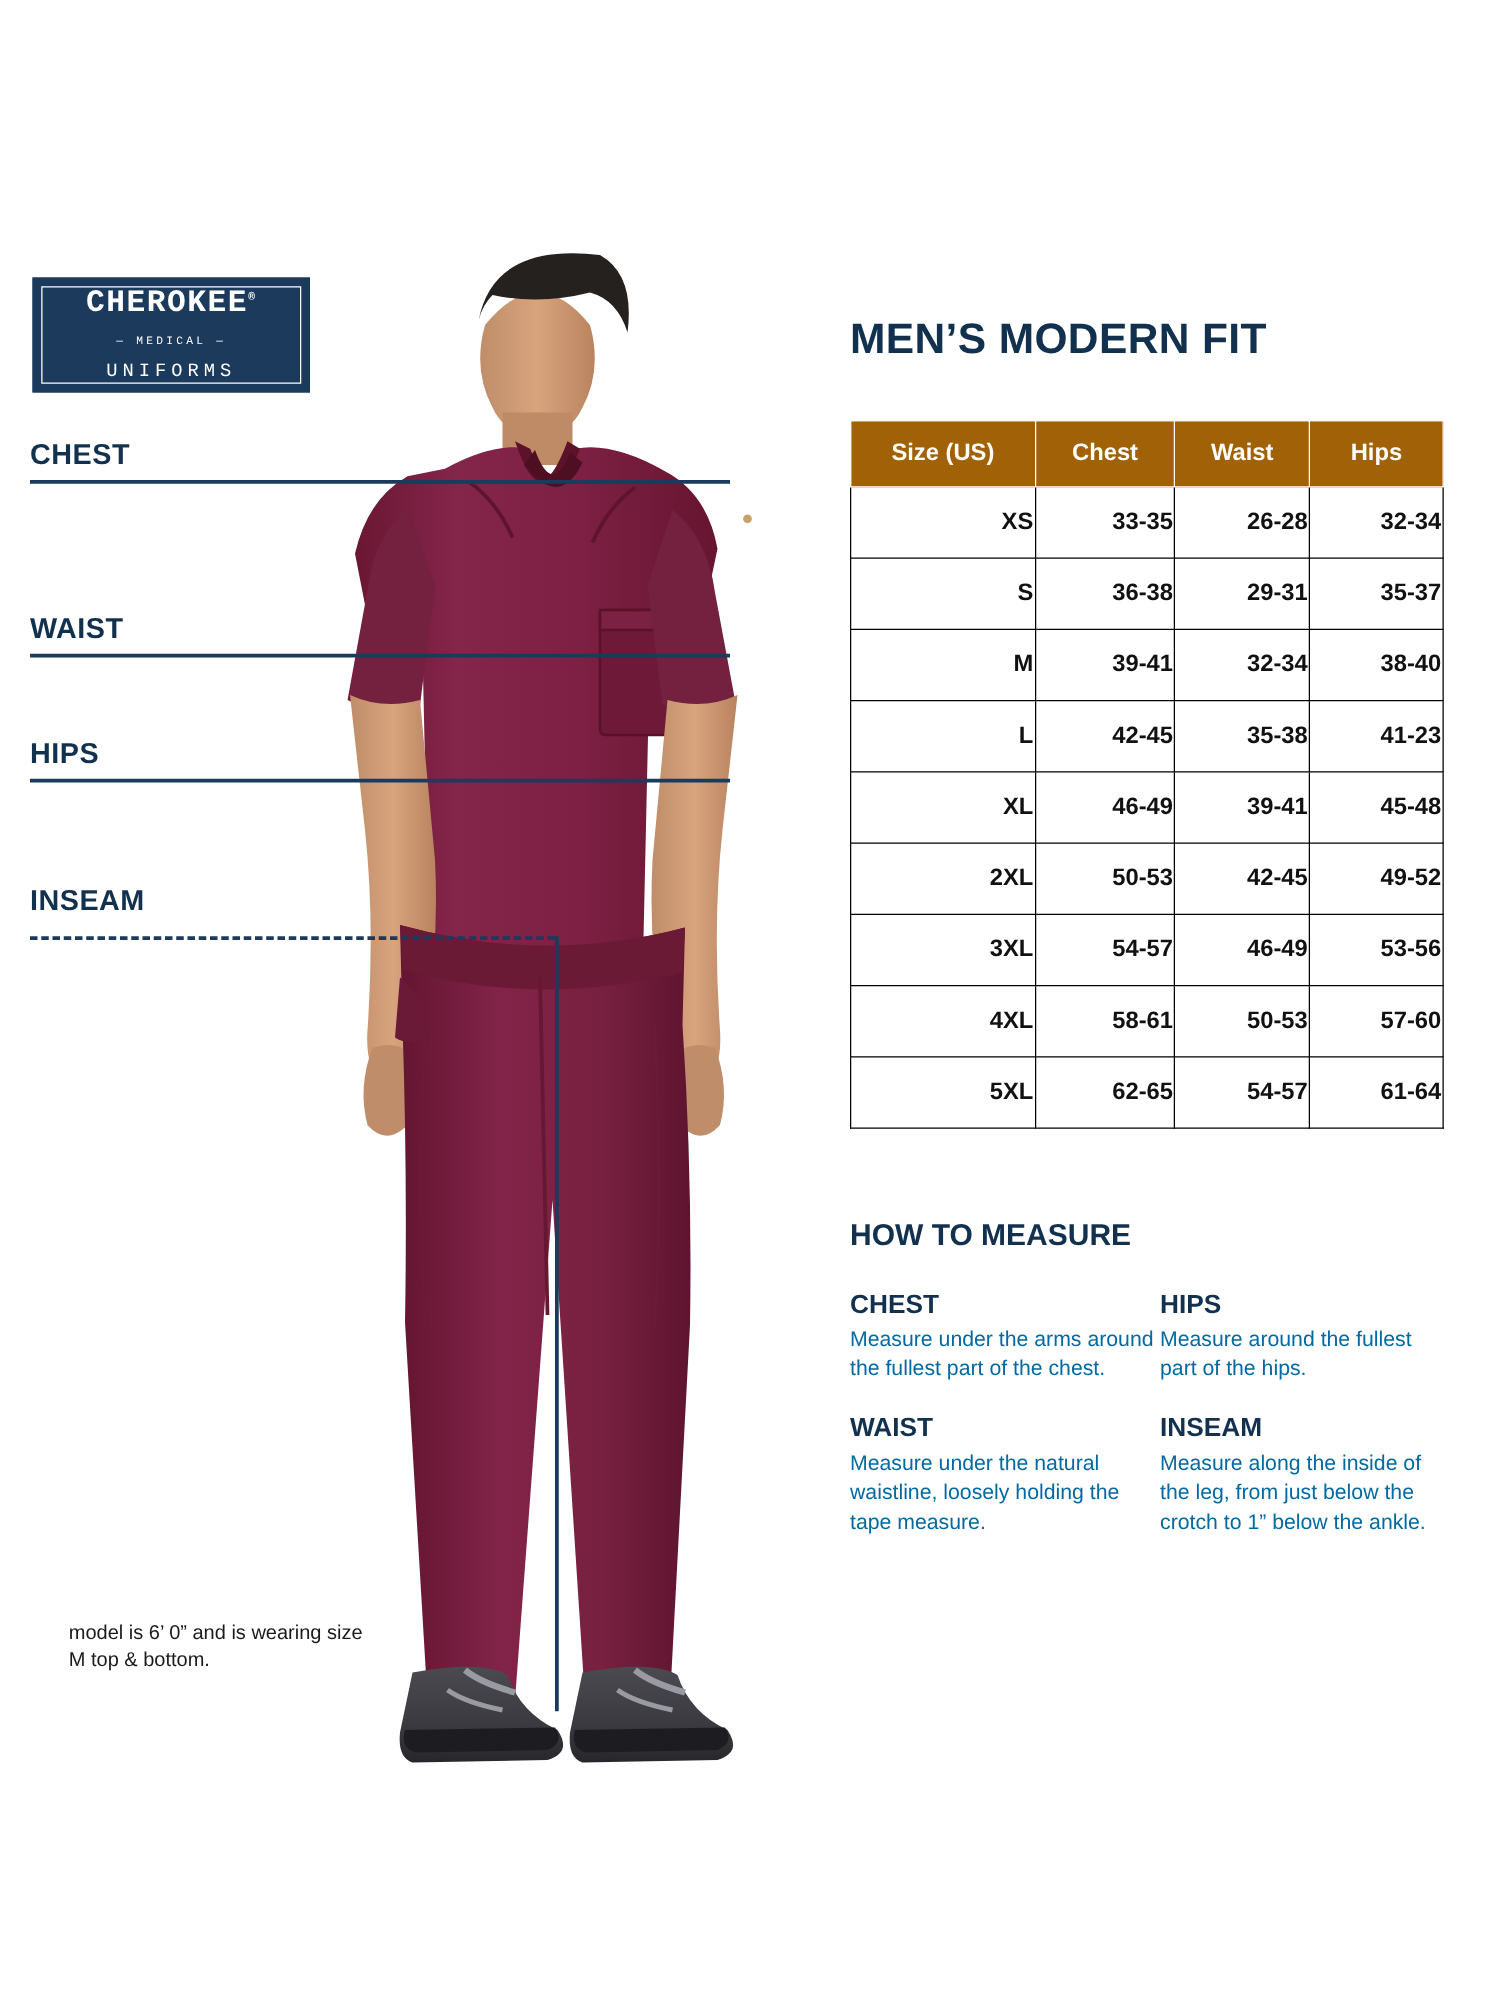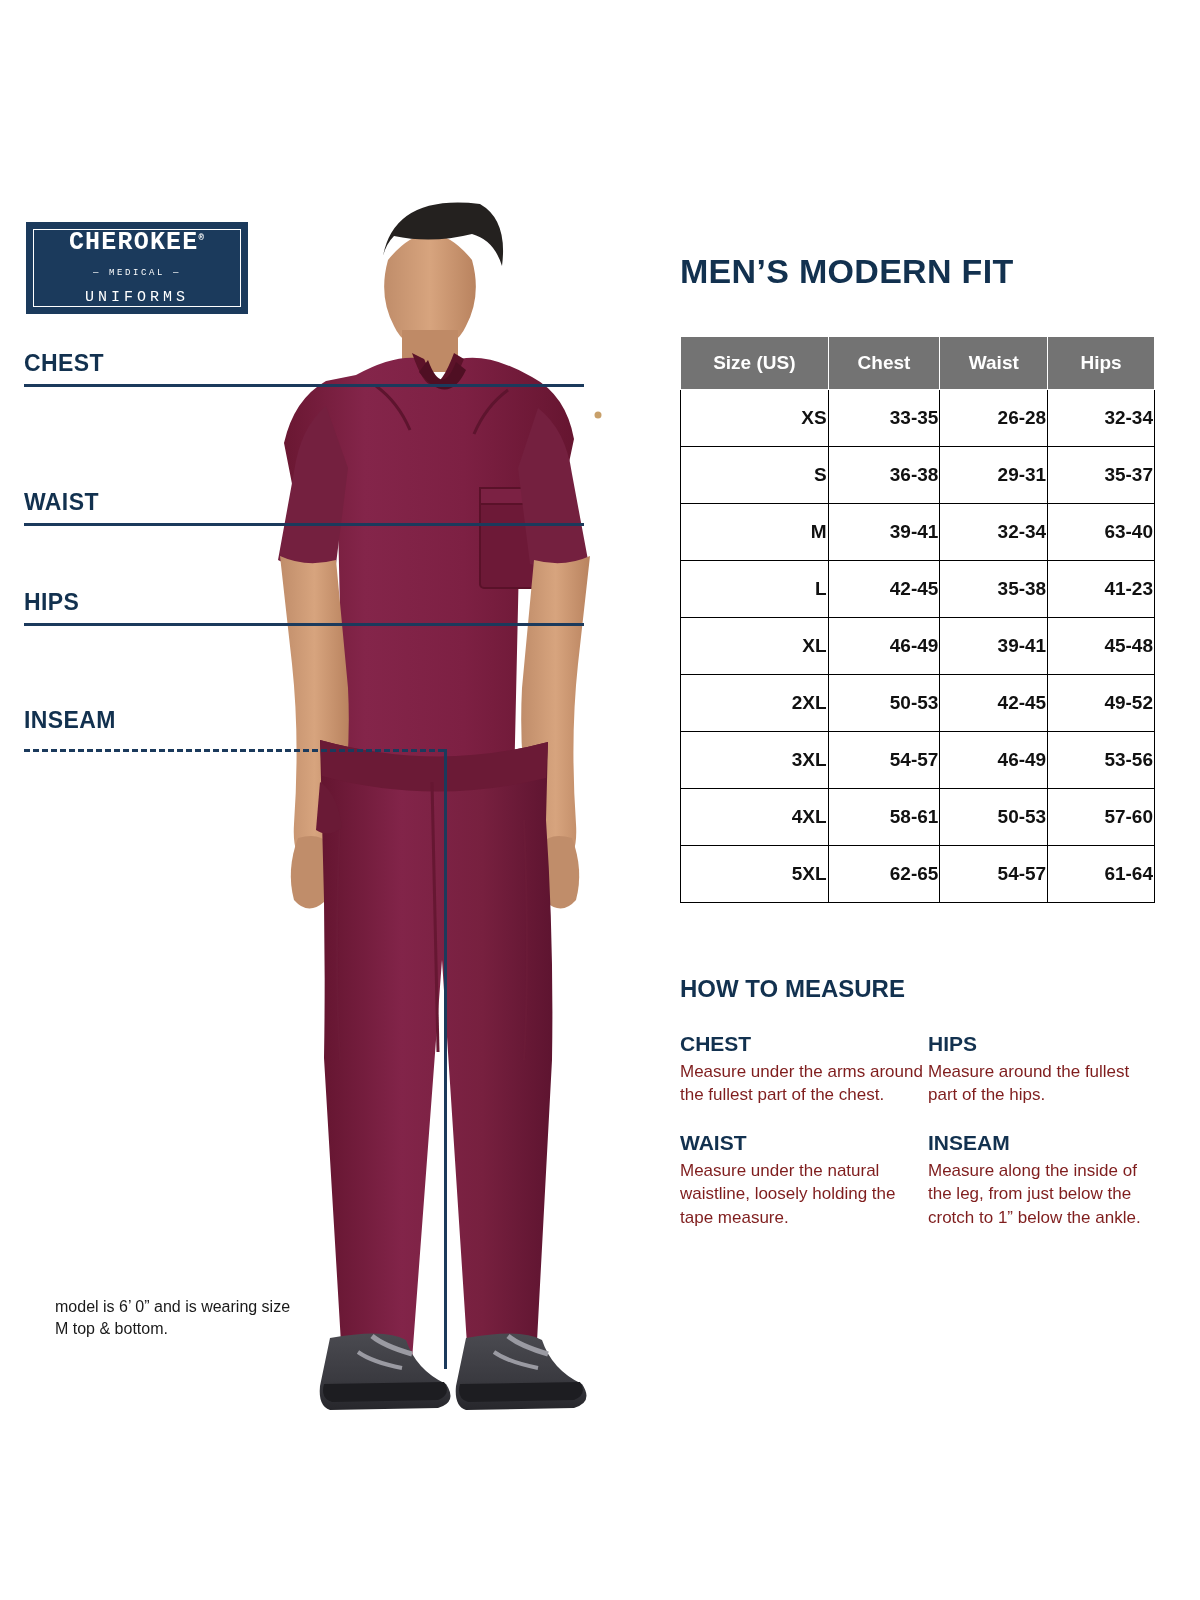--- a/index.html
+++ b/index.html
@@ -113,21 +113,21 @@
   }
 
   table.size-table {
     position: absolute;
     left: 680px;
     top: 336px;
     width: 475px;
     border-collapse: collapse;
   }
   table.size-table th {
-    background: #737373;
+    background: #a16207;
     color: #ffffff;
     font-size: 19px;
     font-weight: bold;
     height: 53px;
     border: 1px solid #ffffff;
     text-align: center;
   }
   table.size-table td {
     border: 1px solid #000000;
     height: 57px;
@@ -162,21 +162,21 @@
   .how-item h4 {
     margin: 0 0 4px 0;
     font-size: 21px;
     font-weight: bold;
     color: #12314f;
   }
   .how-item p {
     margin: 0;
     font-size: 17px;
     line-height: 1.38;
-    color: #7f1d1d;
+    color: #0369a1;
   }
 </style>
 </head>
 <body>
 
 <div class="page">
 
   <div class="logo-box">
     <div class="logo-inner">
       <div class="logo-main"><span>CHEROKEE</span><sup>®</sup></div>
@@ -289,21 +289,21 @@
       <tr>
         <td>S</td>
         <td>36-38</td>
         <td>29-31</td>
         <td>35-37</td>
       </tr>
       <tr>
         <td>M</td>
         <td>39-41</td>
         <td>32-34</td>
-        <td>63-40</td>
+        <td>38-40</td>
       </tr>
       <tr>
         <td>L</td>
         <td>42-45</td>
         <td>35-38</td>
         <td>41-23</td>
       </tr>
       <tr>
         <td>XL</td>
         <td>46-49</td>

